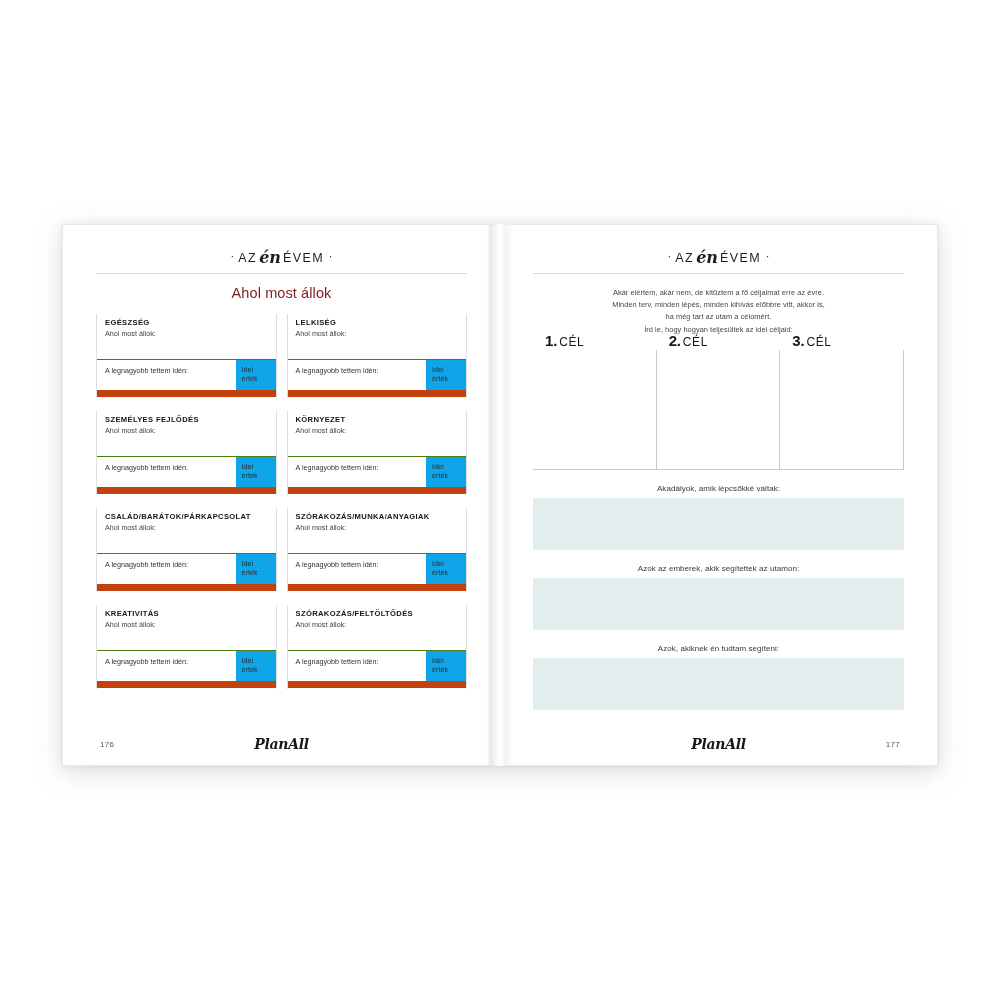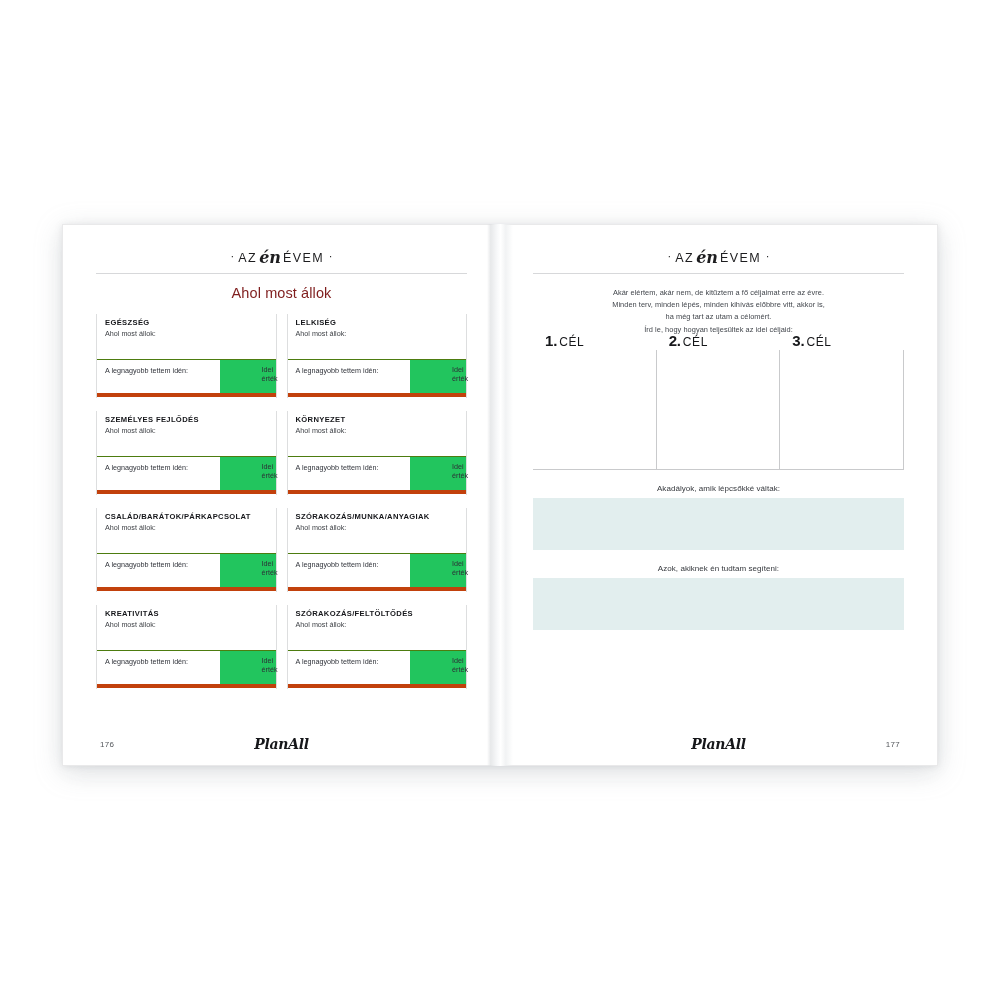--- a/index.html
+++ b/index.html
@@ -139,40 +139,39 @@
   }
   .cell-sub {
     font-size: 7.2px;
     color: #3c3f44;
     margin-top: 3px;
     line-height: 1.1;
   }
   .cell-foot {
     position: relative;
     height: 37px;
-    border-bottom: 4px solid #c2410c;
+    border-bottom: 7px solid #c2410c;
     box-sizing: border-box;
   }
   .cell-foot-label {
     position: absolute;
     left: 8px;
     top: 7px;
     font-size: 7.2px;
     color: #30333a;
     line-height: 1.1;
   }
   .value-chip {
     position: absolute;
     right: 0;
     top: 0;
-    width: 56px;
+    width: 40px;
     height: 100%;
-    background: #22c55e;
-    box-sizing: border-box;
-    padding-left: 36px;
+    background: #0ea5e9;
+    box-sizing: border-box;
   }
   .value-chip span {
     display: block;
     padding: 6px 0 0 6px;
     font-size: 7.2px;
     color: #2d3036;
     line-height: 1.22;
   }
 
   
@@ -440,20 +439,24 @@
               <span class="goal-num">3.</span><span class="goal-word">CÉL</span>
             </div>
           </div>
         </div>
 
         <div class="field-block">
           <div class="field-label">Akadályok, amik lépcsőkké váltak:</div>
           <div class="field-box"></div>
         </div>
 
+        <div class="field-block">
+          <div class="field-label">Azok az emberek, akik segítettek az utamon:</div>
+          <div class="field-box"></div>
+        </div>
 
         <div class="field-block">
           <div class="field-label">Azok, akiknek én tudtam segíteni:</div>
           <div class="field-box"></div>
         </div>
 
         <div class="footer">
           <div class="brand">PlanAll</div>
           <div class="pagenum pagenum-right">177</div>
         </div>

